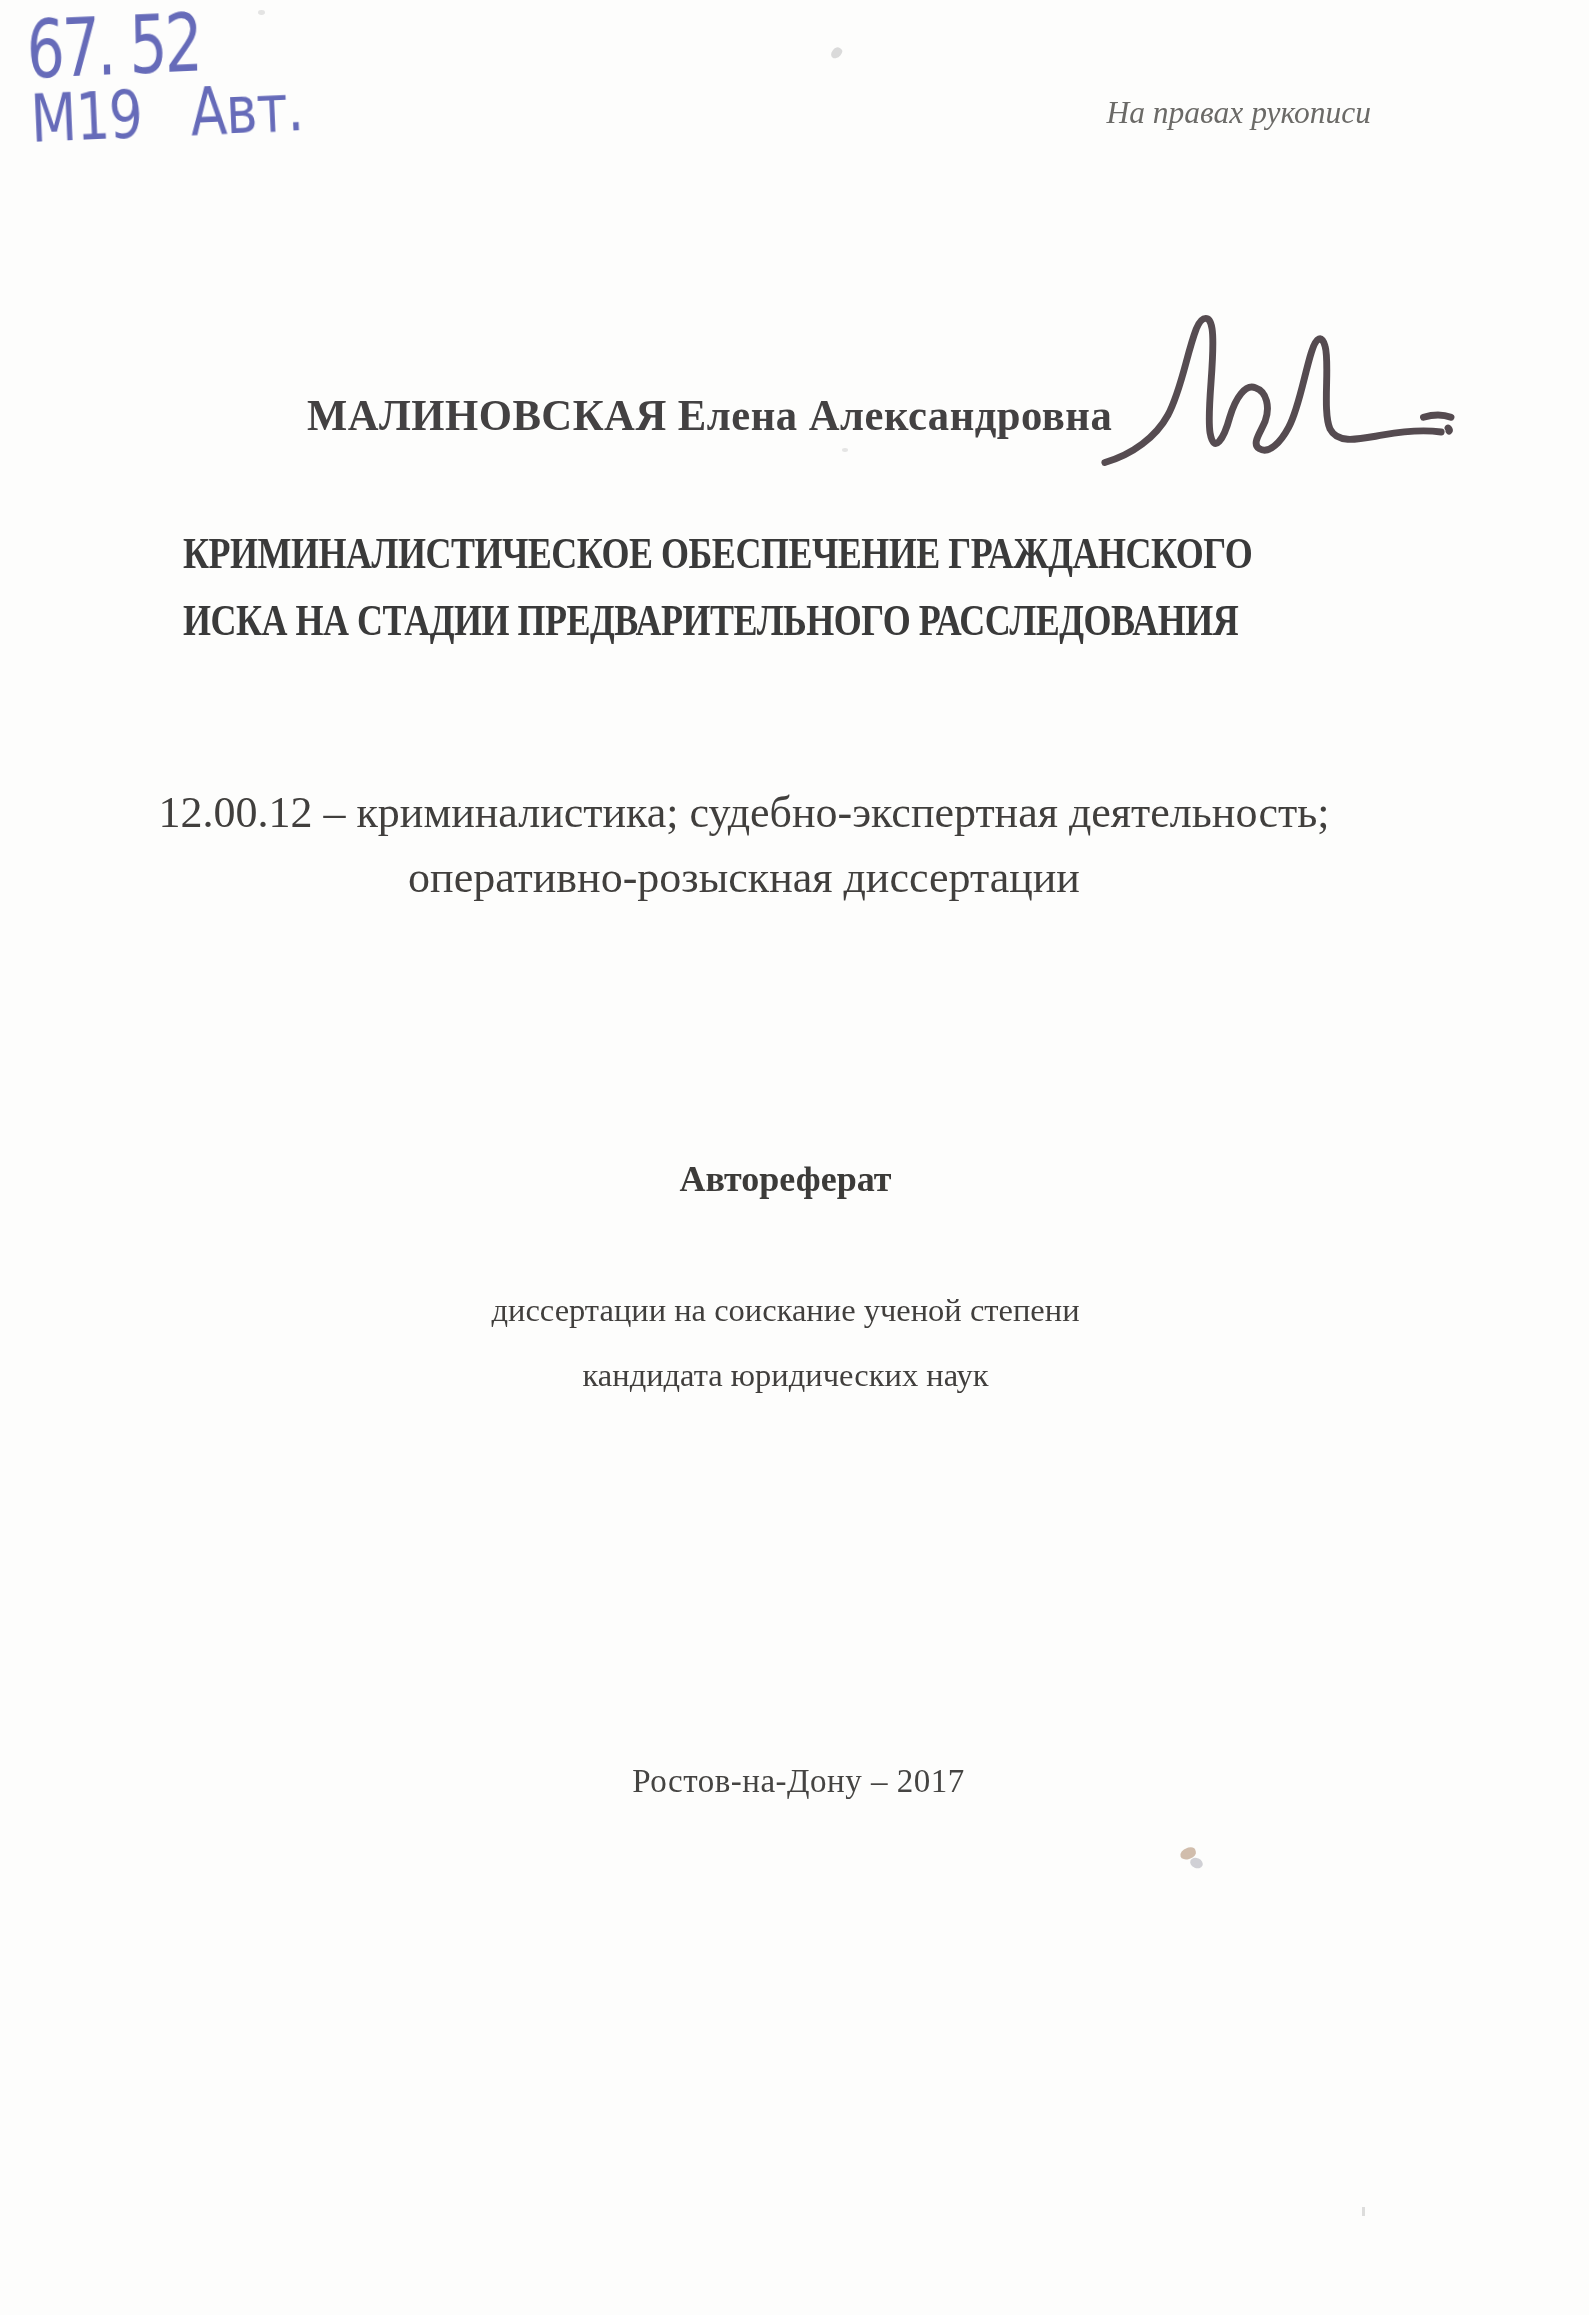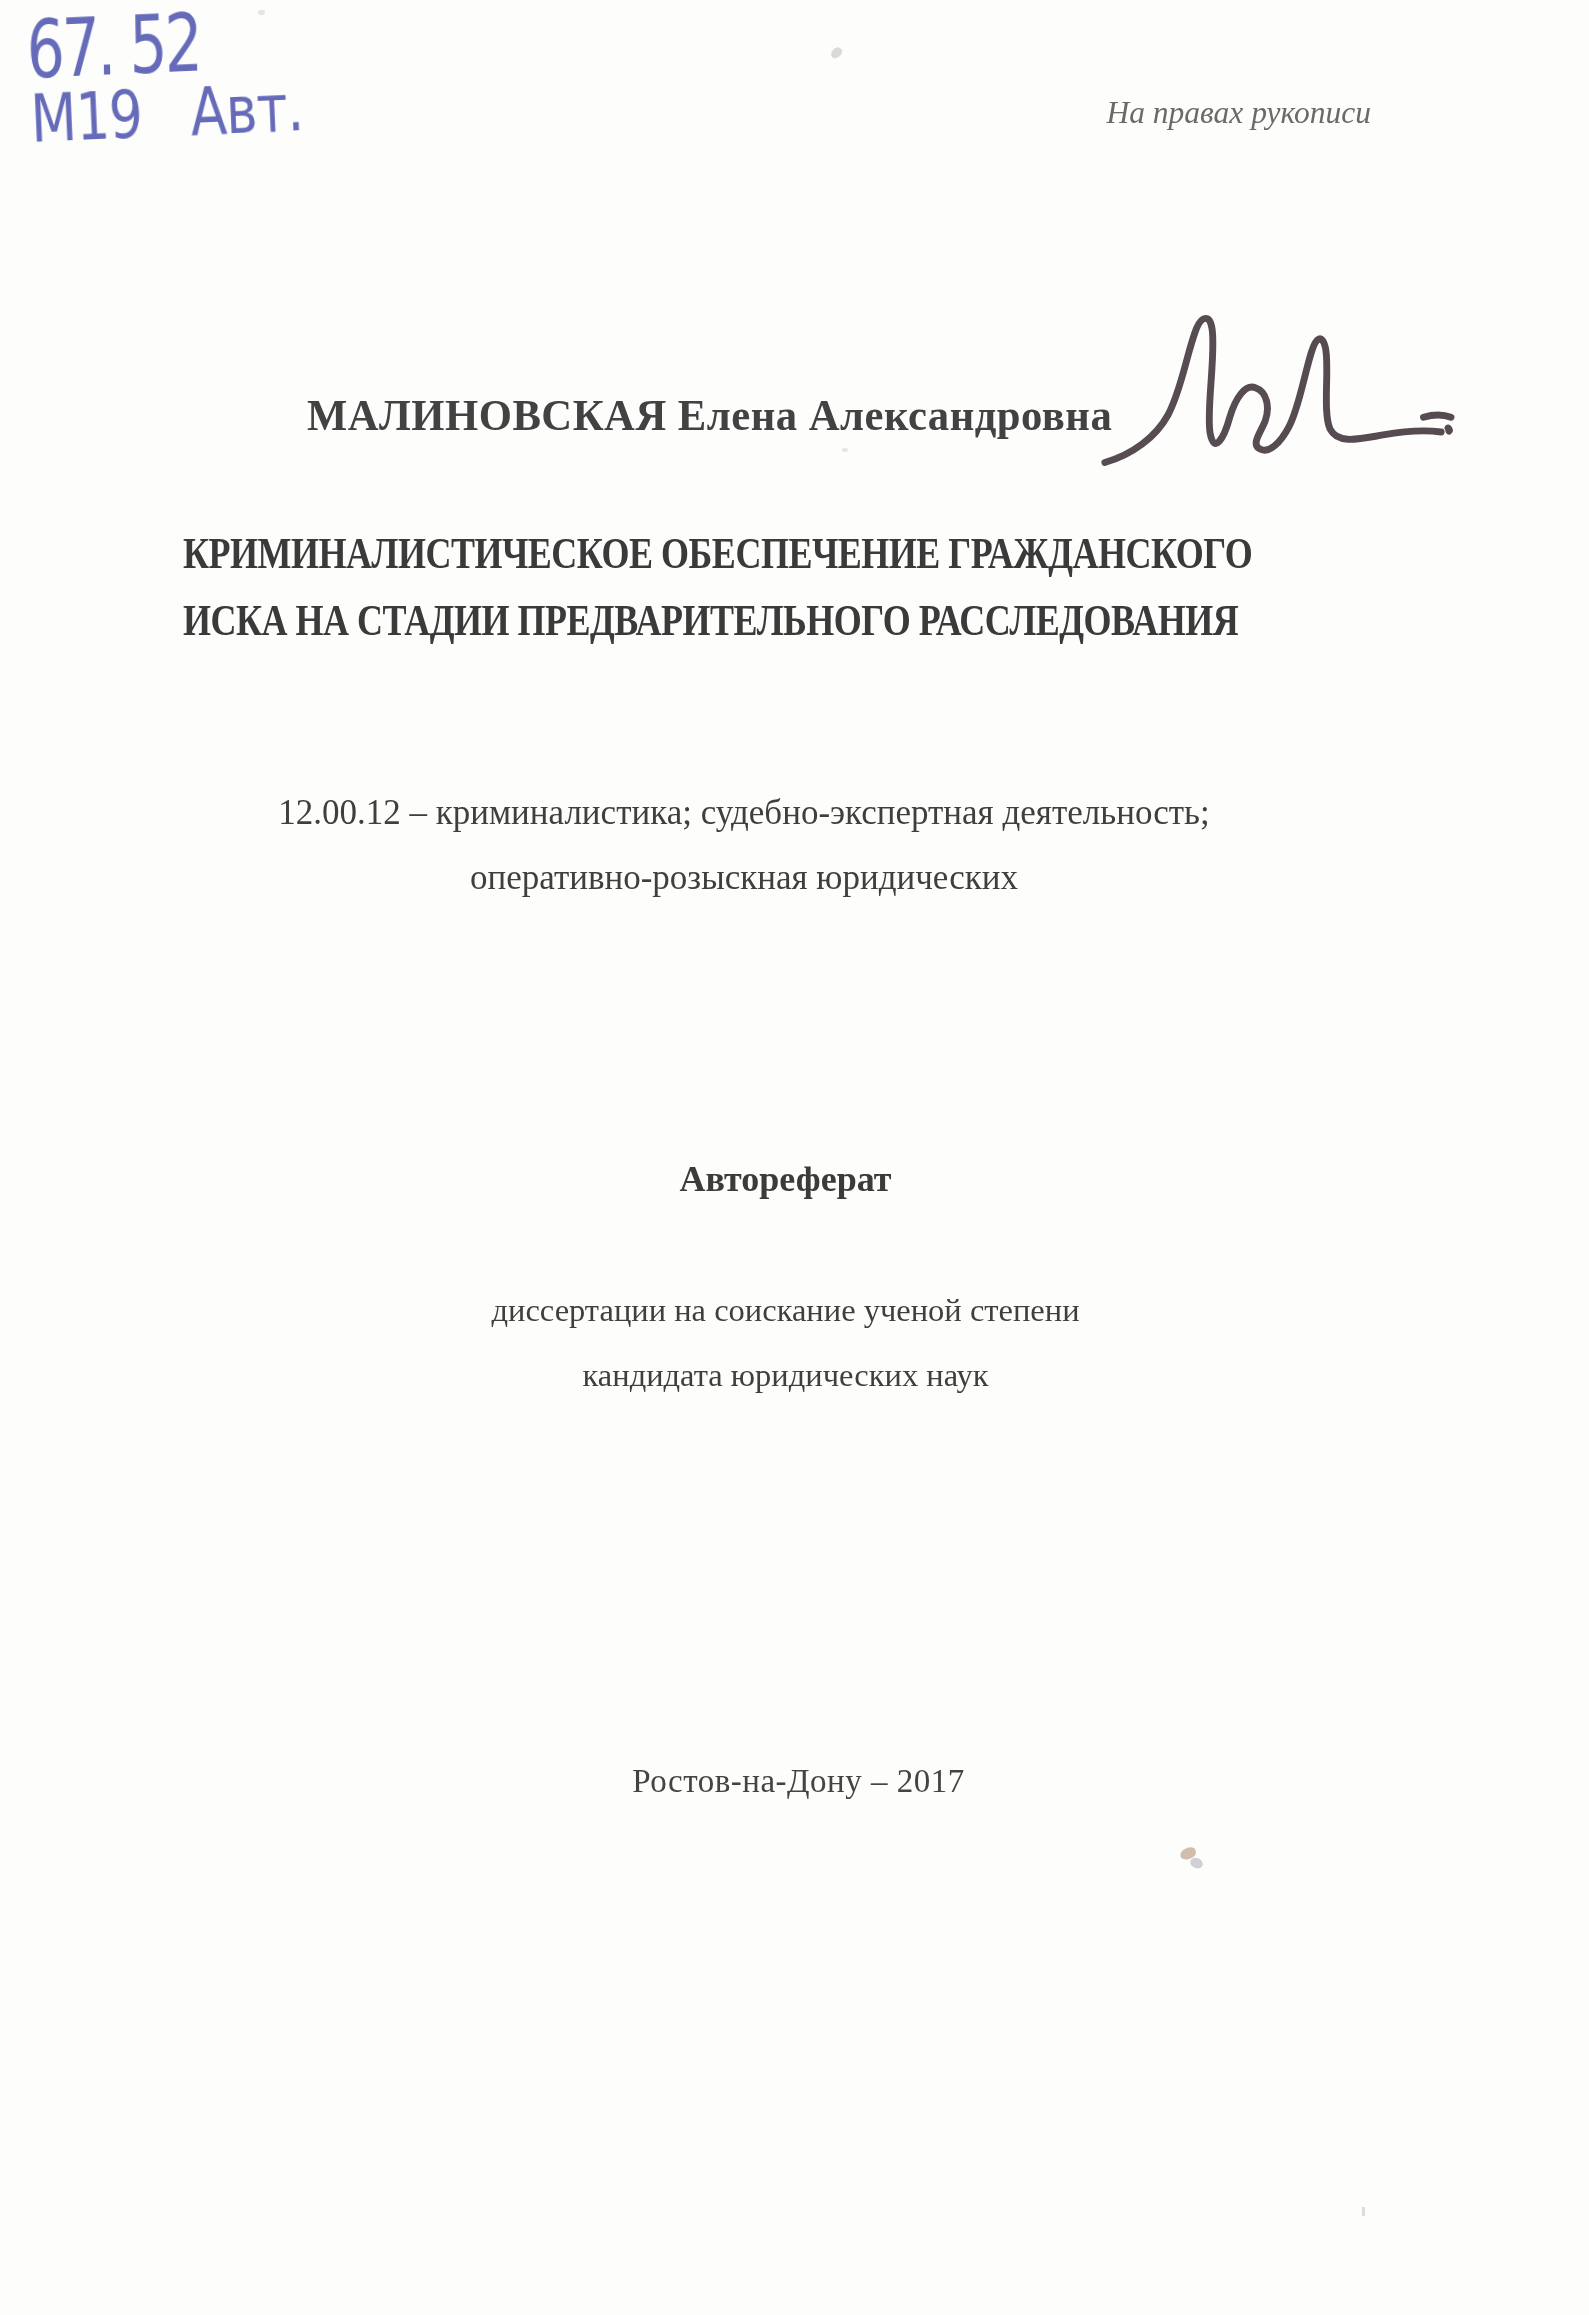--- a/index.html
+++ b/index.html
@@ -86,21 +86,21 @@
     transform-origin: left top;
   }
   .title-block .t-line { margin: 0; }
 
   .specialty-block {
     position: absolute;
     left: 148px;
     top: 780px;
     width: 1192px;
     text-align: center;
-    font-size: 35px;
+    font-size: 44px;
     line-height: 65px;
     color: #413f3d;
     white-space: nowrap;
   }
 
   .doc-type {
     position: absolute;
     left: 145px;
     top: 1158px;
     width: 1281px;
@@ -165,21 +165,21 @@
     </svg>
   </div>
 
   <div class="title-block">
     <div class="t-line">КРИМИНАЛИСТИЧЕСКОЕ ОБЕСПЕЧЕНИЕ ГРАЖДАНСКОГО</div>
     <div class="t-line">ИСКА НА СТАДИИ ПРЕДВАРИТЕЛЬНОГО РАССЛЕДОВАНИЯ</div>
   </div>
 
   <div class="specialty-block">
     <div>12.00.12 – криминалистика; судебно-экспертная деятельность;</div>
-    <div>оперативно-розыскная юридических</div>
+    <div>оперативно-розыскная диссертации</div>
   </div>
 
   <div class="doc-type">Автореферат</div>
 
   <div class="degree-block">
     <div>диссертации на соискание ученой степени</div>
     <div>кандидата юридических наук</div>
   </div>
 
   <div class="imprint">Ростов-на-Дону – 2017</div>

